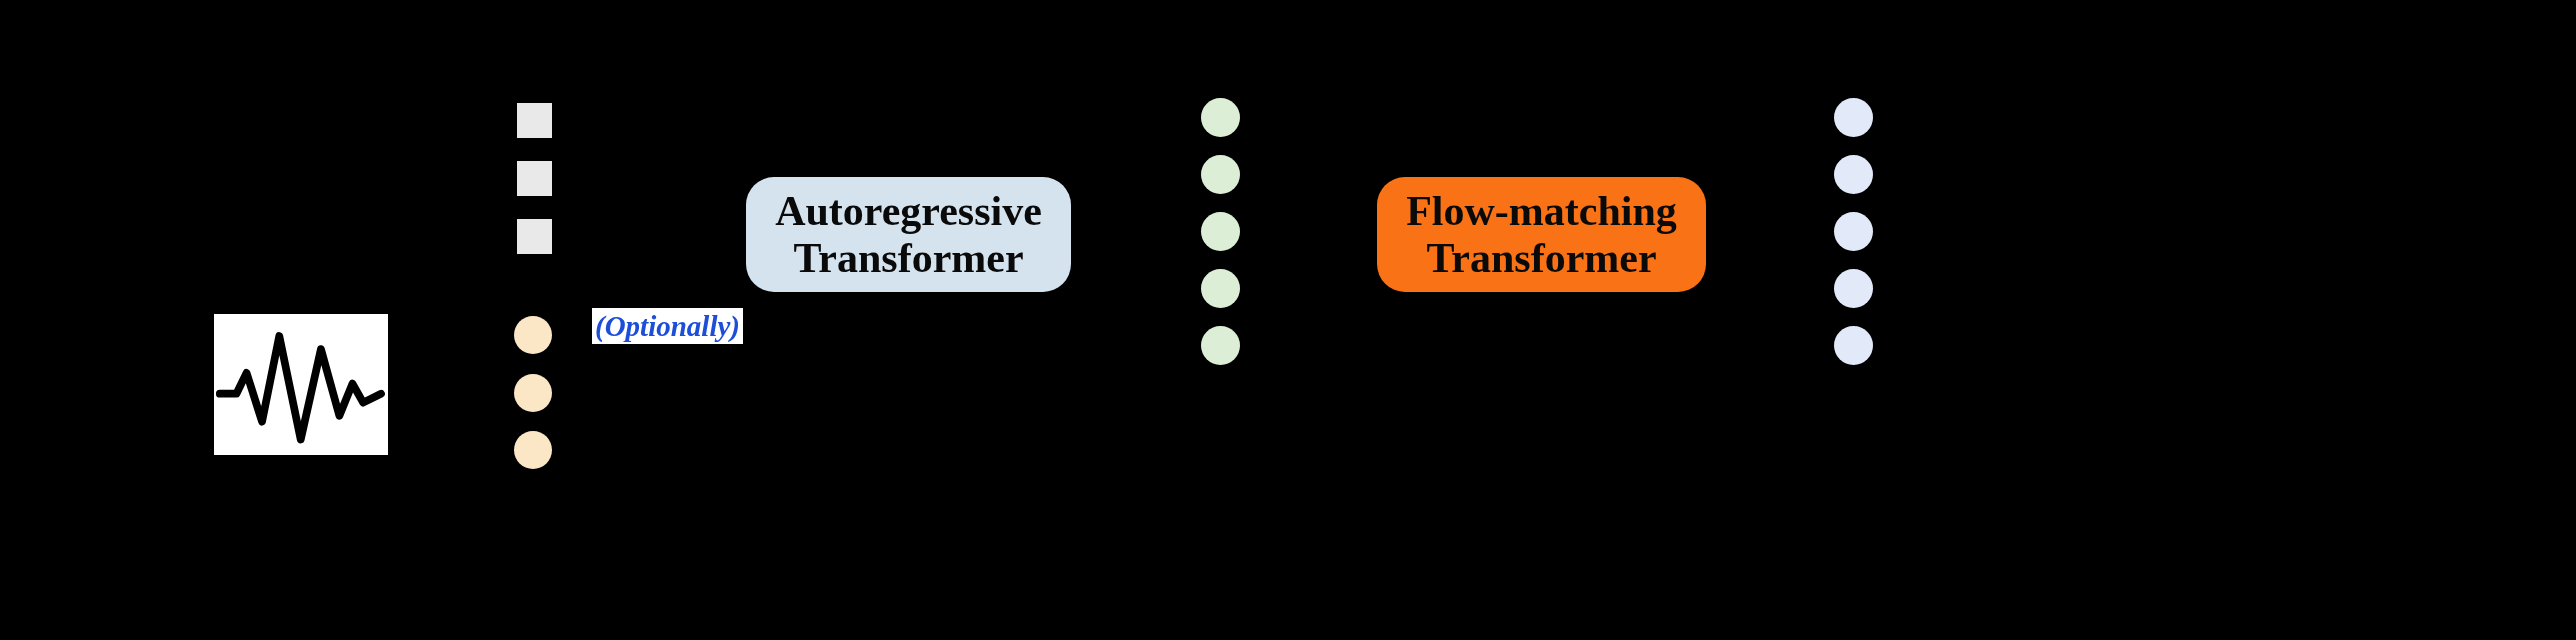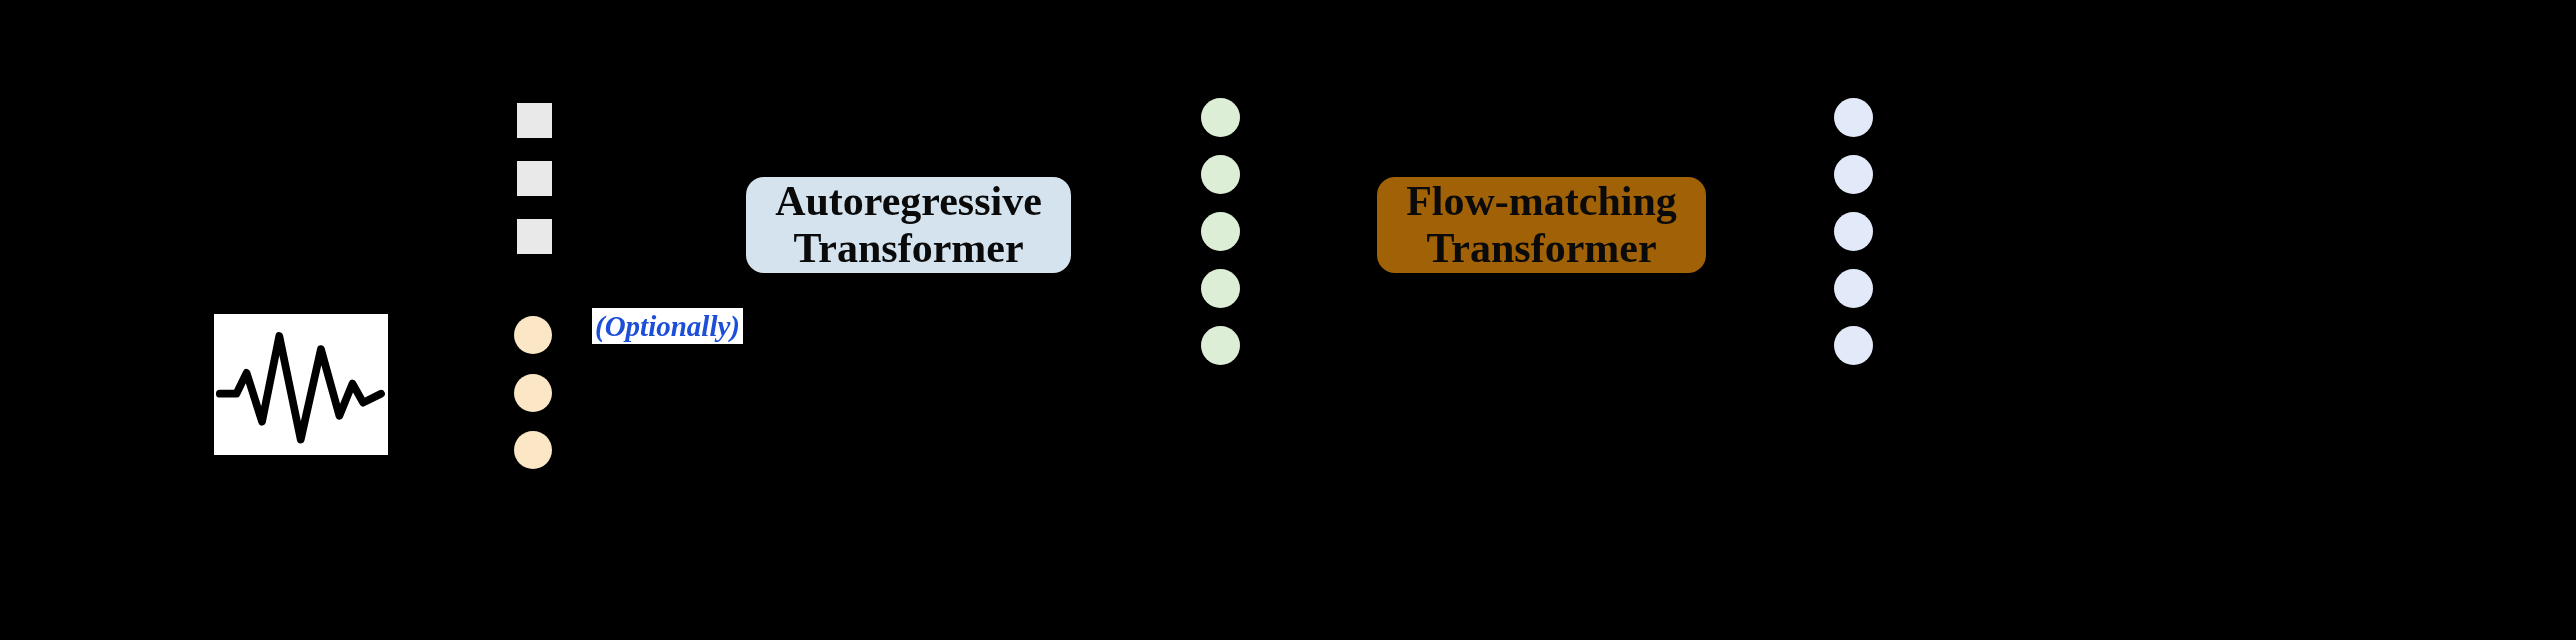--- a/index.html
+++ b/index.html
@@ -47,23 +47,23 @@
     font-style: italic;
     font-weight: bold;
     font-size: 29px;
     display: flex; align-items: center; justify-content: center;
     white-space: nowrap;
   }
 
   
   .tbox {
     position: absolute;
-    top: 177px; height: 96px;
+    top: 177px; height: 115px;
     background: #d5e3ee;
-    border-radius: 18px;
+    border-radius: 28px;
     color: #0a0a0a;
     font-weight: bold;
     font-size: 42px;
     line-height: 1.11;
     display: flex;
     flex-direction: column;
     align-items: center;
     justify-content: center;
     text-align: center;
     white-space: nowrap;
@@ -102,21 +102,21 @@
   </div>
 
   <div class="col col-green">
       <div class="dot66" style="background: rgb(220, 239, 214);"></div>
       <div class="dot66" style="background: rgb(220, 239, 214);"></div>
       <div class="dot66" style="background: rgb(220, 239, 214);"></div>
       <div class="dot66" style="background: rgb(220, 239, 214);"></div>
       <div class="dot66" style="background: rgb(220, 239, 214);"></div>
     </div>
 
-  <div class="tbox tbox-fm" style="background: #a16207;">
+  <div class="tbox tbox-fm" style="background: #f97316;">
     <div>Flow-matching</div>
     <div>Transformer</div>
   </div>
 
   <div class="col col-purple">
       <div class="dot66" style="background: rgb(226, 233, 248);"></div>
       <div class="dot66" style="background: rgb(226, 233, 248);"></div>
       <div class="dot66" style="background: rgb(226, 233, 248);"></div>
       <div class="dot66" style="background: rgb(226, 233, 248);"></div>
       <div class="dot66" style="background: rgb(226, 233, 248);"></div>

